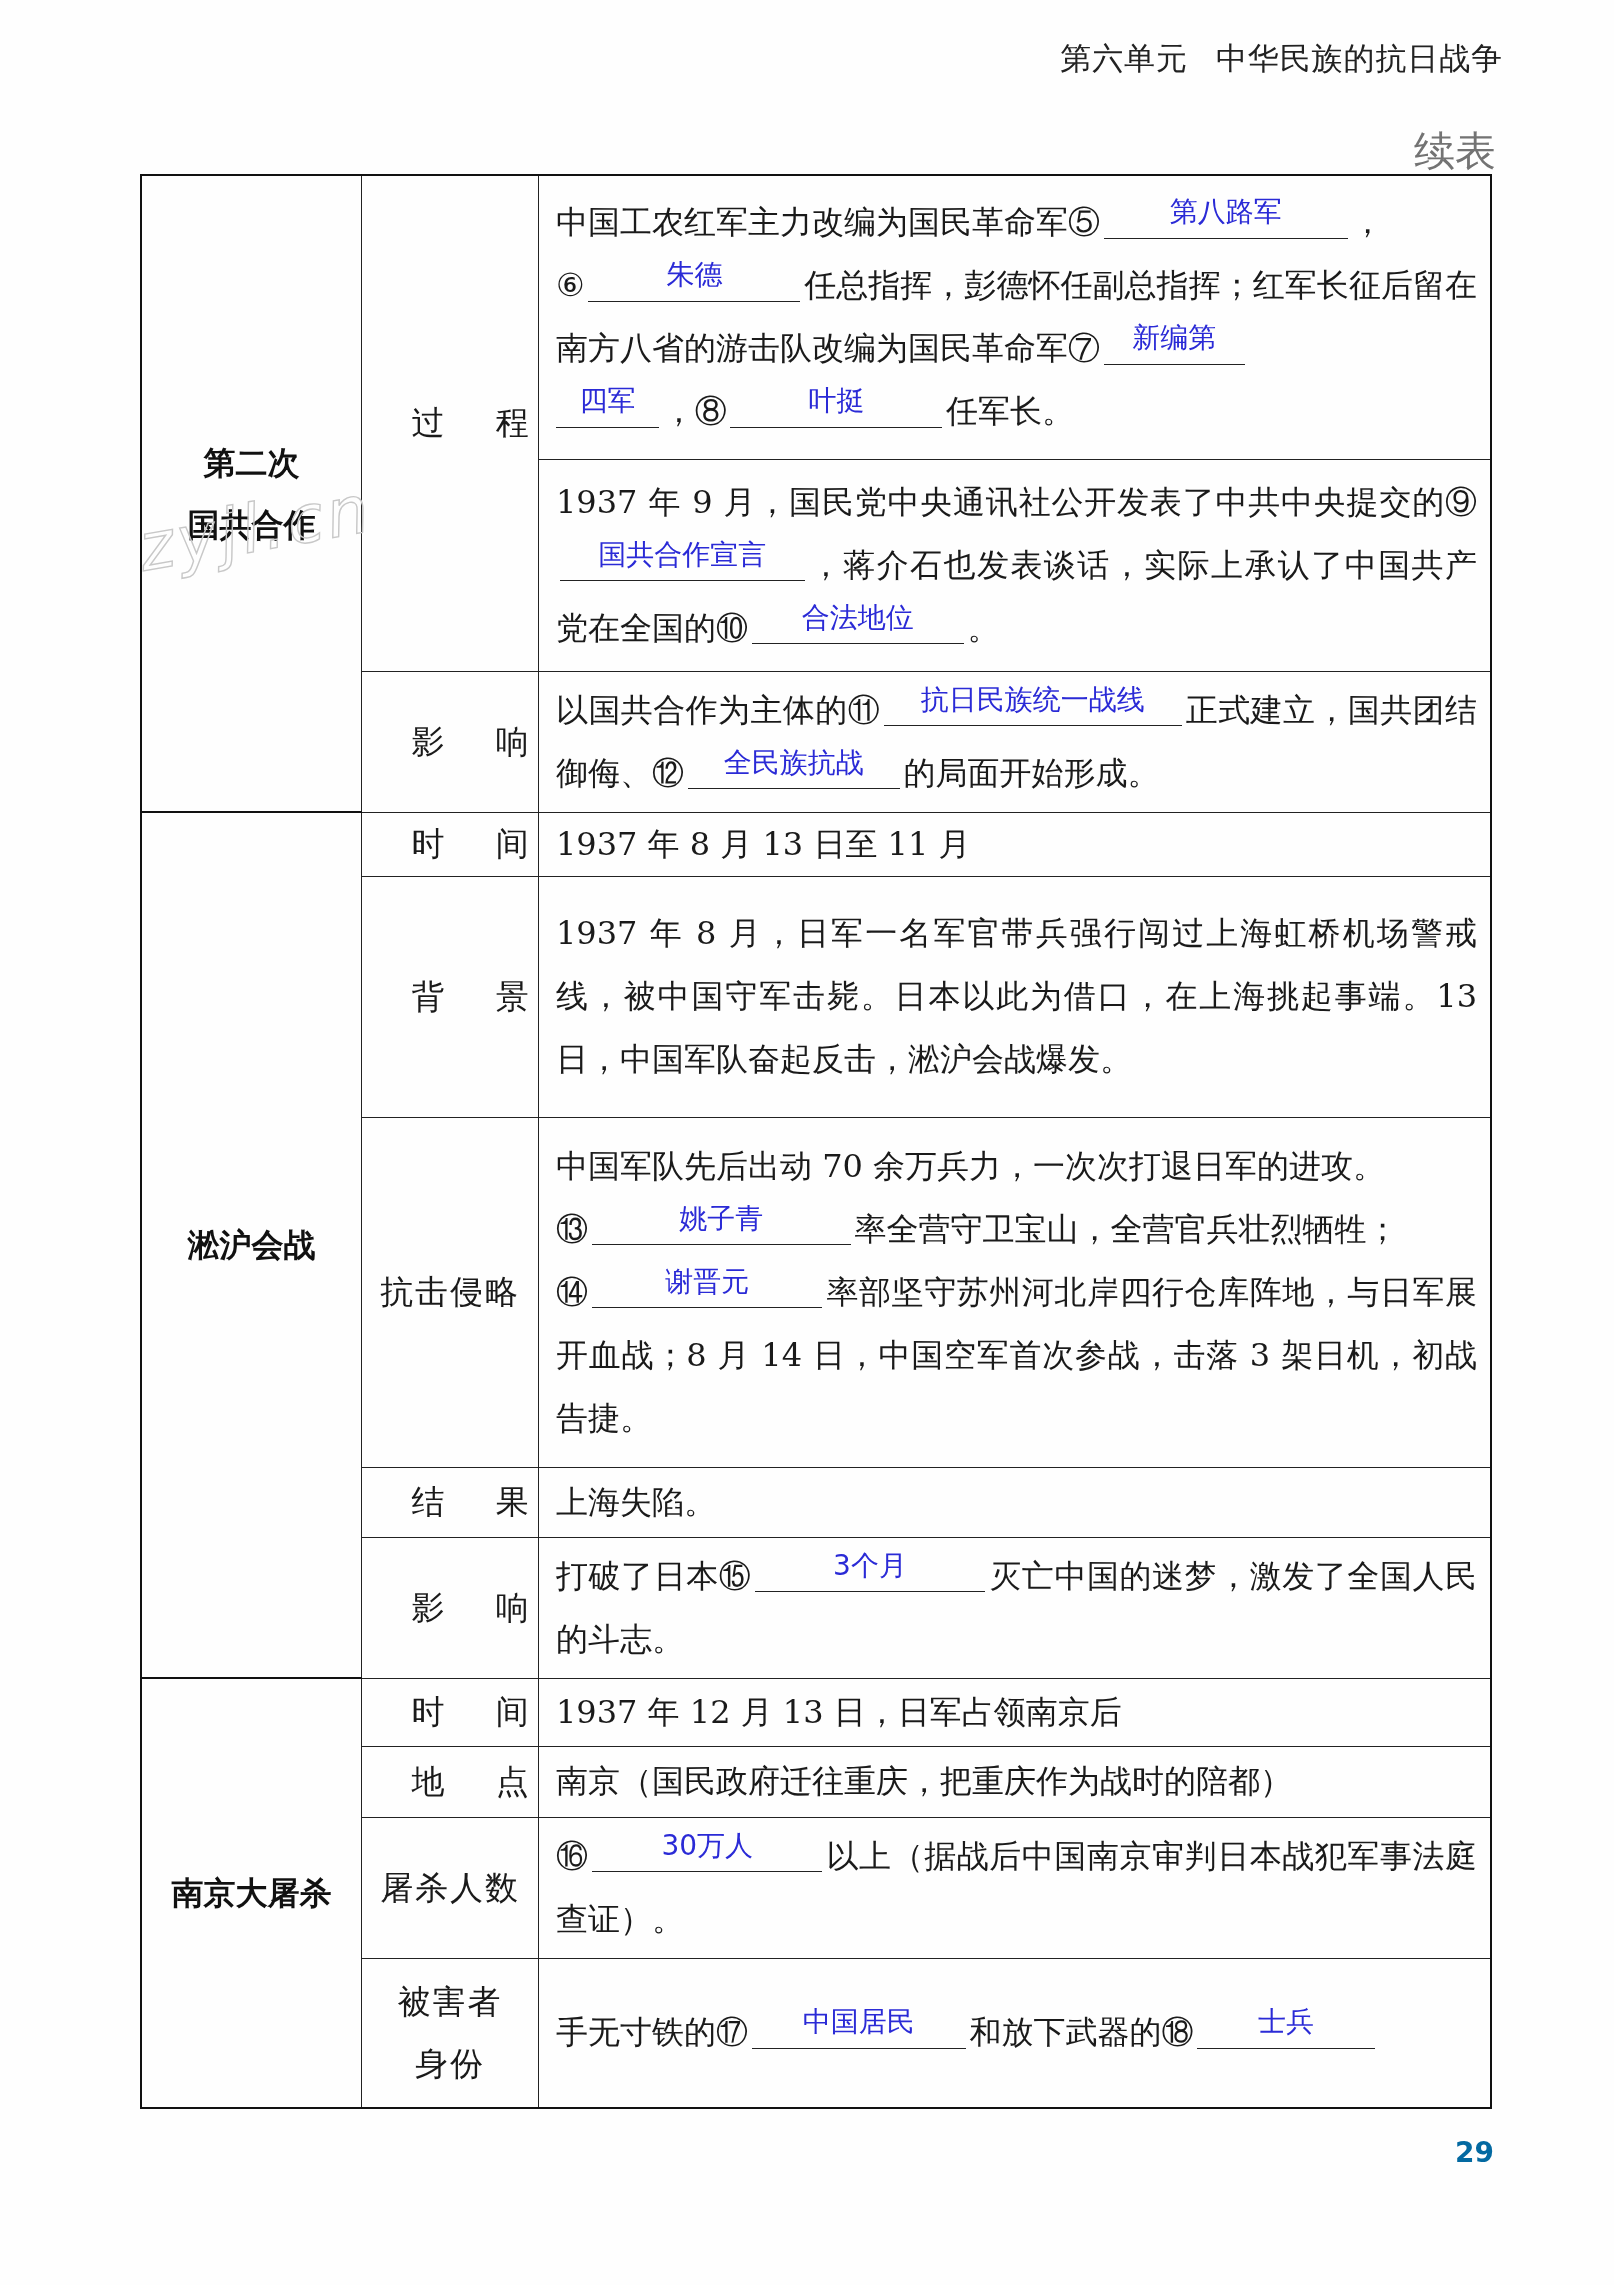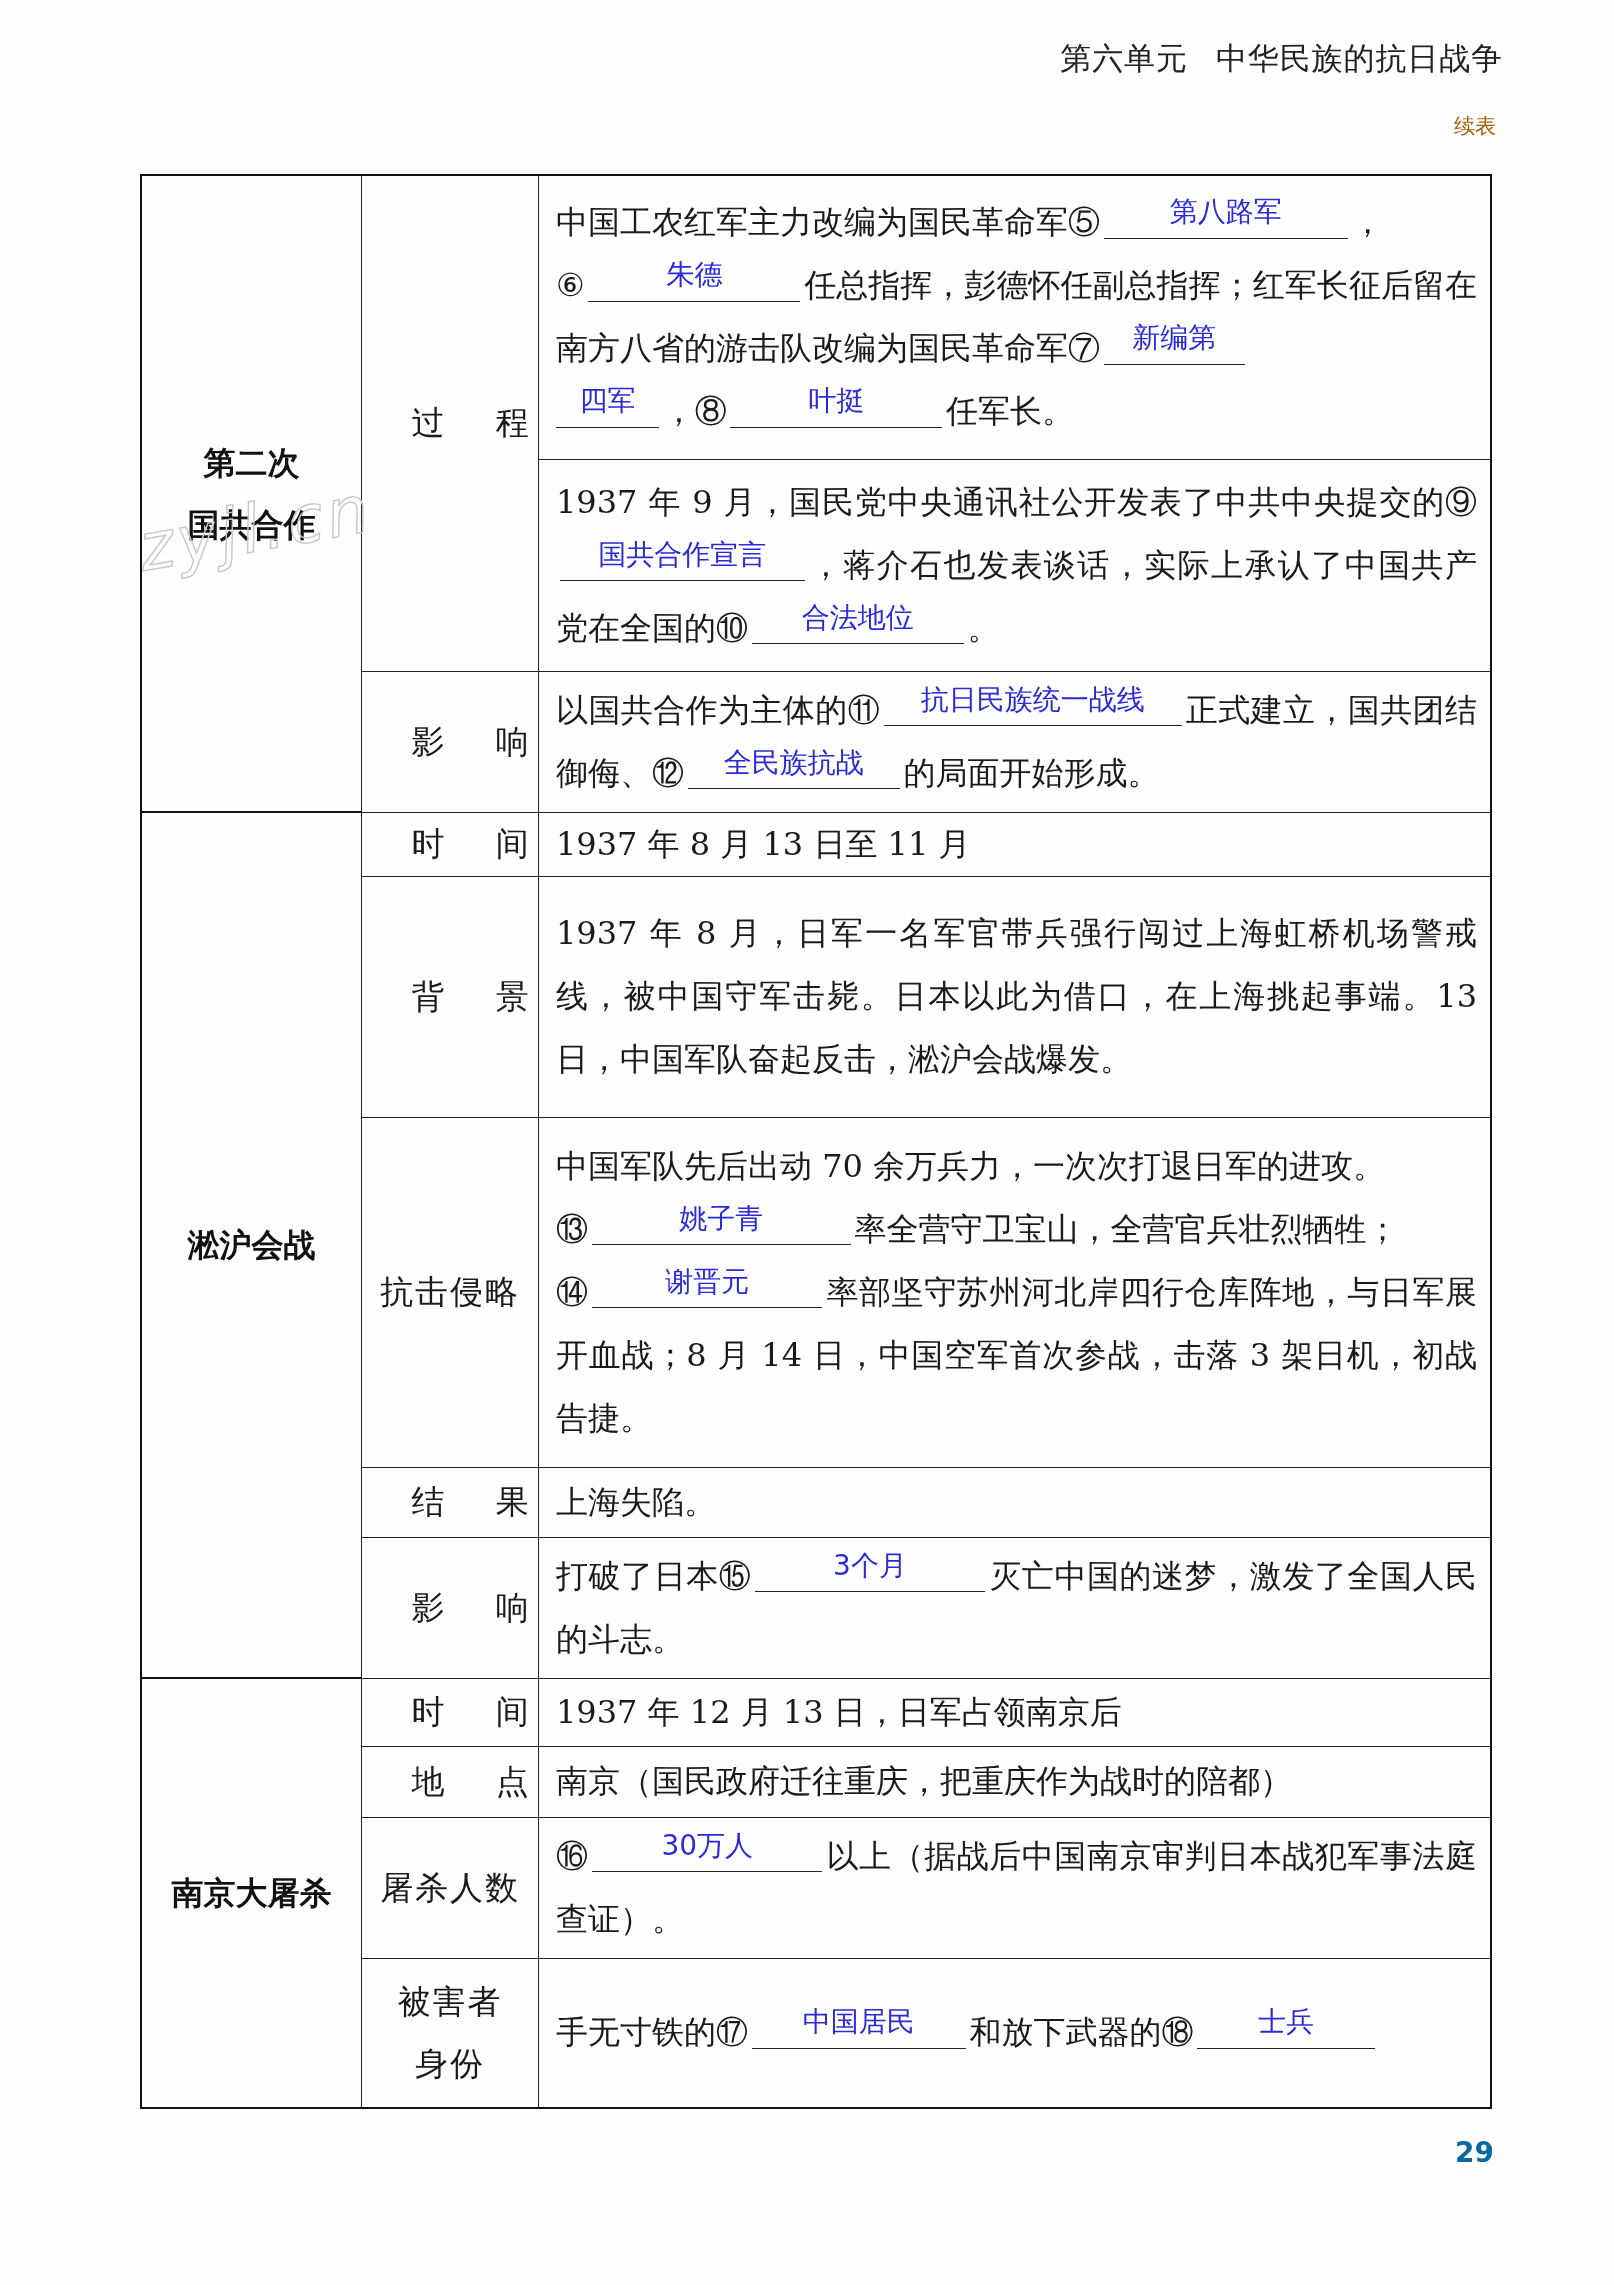--- a/index.html
+++ b/index.html
@@ -9,23 +9,23 @@
     font-family: "DejaVu Serif", "Liberation Serif", serif;
     color: #1a1a1a;
   }
   .unit-header {
     position: absolute; top: 38px; right: 111px;
     font-family: "DejaVu Sans", "Liberation Sans", sans-serif;
     font-size: 31px; color: #222; letter-spacing: 0.9px;
   }
   .unit-header .sep { display: inline-block; width: 28px; }
   .continued {
-    position: absolute; top: 112px; right: 118px;
+    position: absolute; top: 124px; right: 118px;
     font-family: "DejaVu Sans", "Liberation Sans", sans-serif;
-    font-size: 21px; color: #a16207;
+    font-size: 41px; color: #737373;
   }
   .page-number {
     position: absolute; top: 2136px; right: 120px;
     font-family: "DejaVu Sans", "Liberation Sans", sans-serif;
     font-weight: bold; font-size: 28px; color: #0369a1;
   }
   .watermark {
     position: absolute; left: 133px; top: 511px;
     font-family: "DejaVu Sans", "Liberation Sans", sans-serif;
     font-size: 66px; font-style: italic; letter-spacing: 3.7px;

